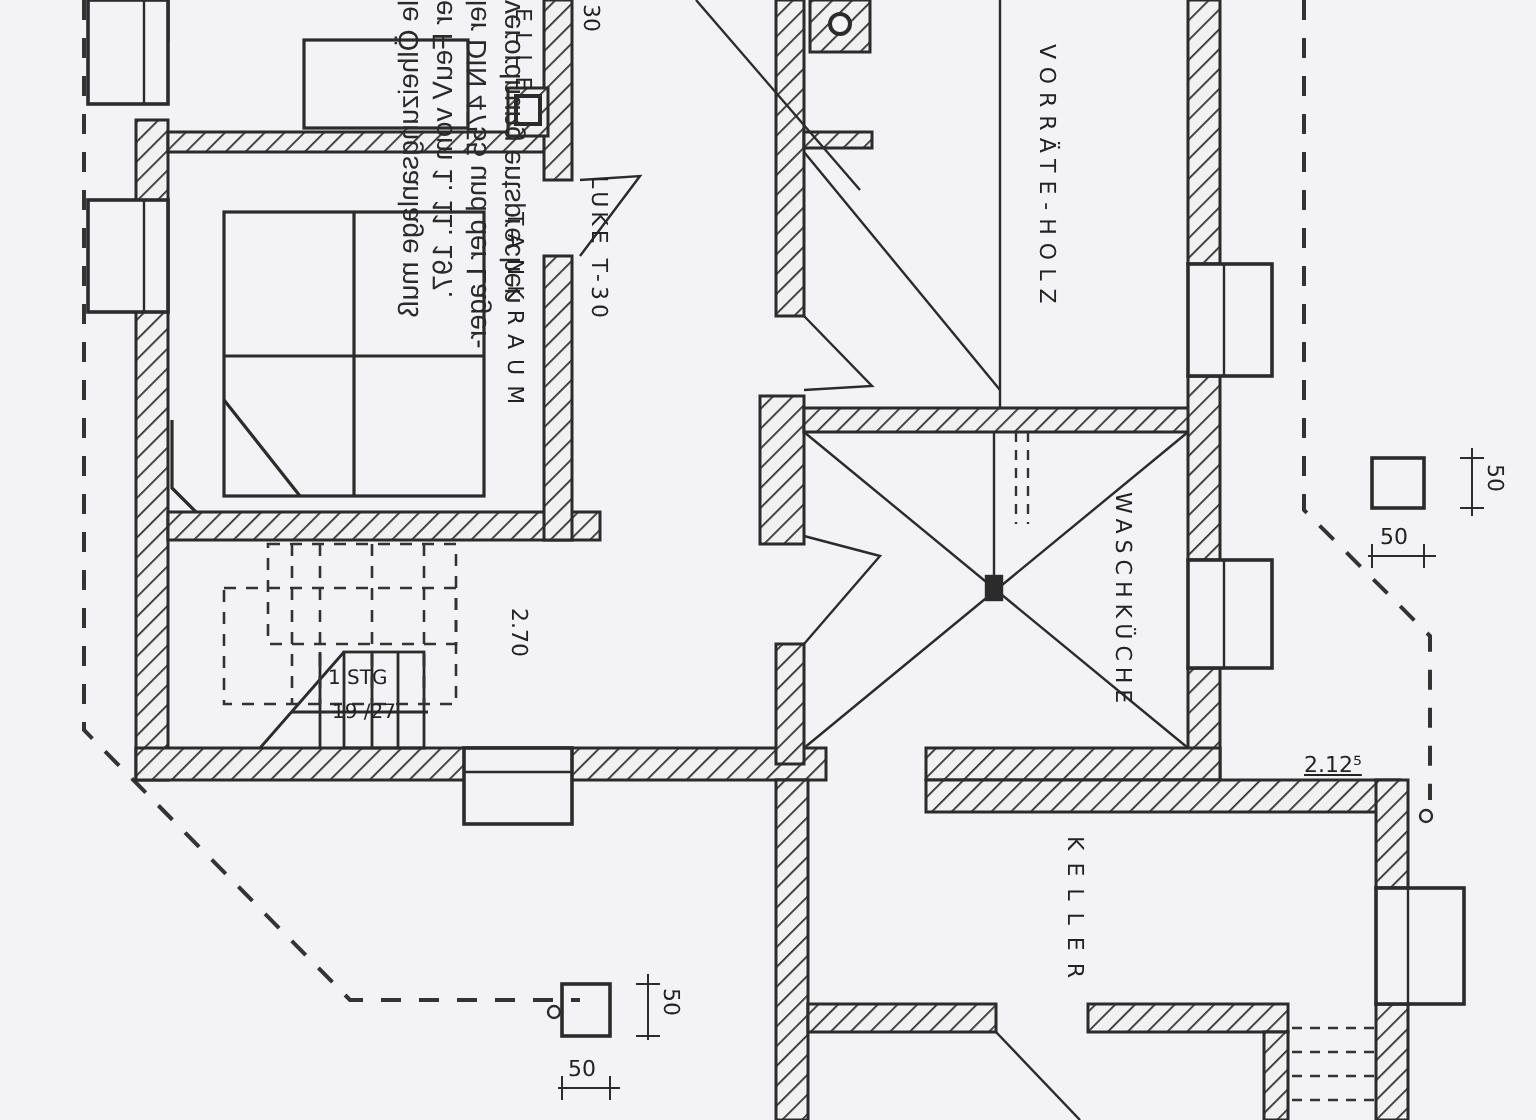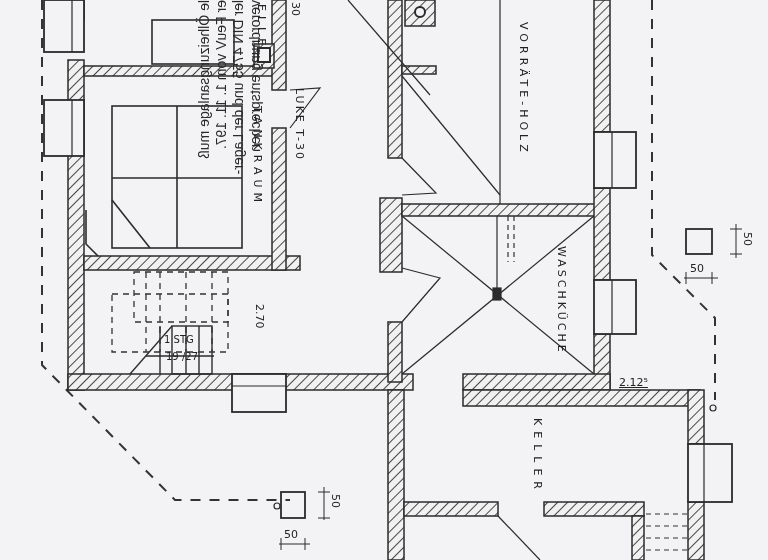--- a/index.html
+++ b/index.html
@@ -180,17 +180,17 @@
 <div class="lbl" style="left:264px; top:106px;">TANKRAUM</div>
 <div class="lbl" style="left:530px; top:22px; letter-spacing:4px;">VORRÄTE-HOLZ</div>
 <div class="lbl" style="left:568px; top:246px; letter-spacing:3px;">WASCHKÜCHE</div>
 <div class="lbl" style="left:544px; top:418px; letter-spacing:6px;">KELLER</div>
 
 <div class="lbl" style="left:306px; top:88px; letter-spacing:2px;">LUKE T-30</div>
 <div class="dim dimv" style="left:302px; top:2px;">30</div>
 <div class="dim" style="left:164px; top:334px; font-size:10px;">1 STG</div>
 <div class="dim" style="left:166px; top:351px; font-size:10px;">19 /27</div>
 <div class="dim dimv" style="left:266px; top:304px;">2.70</div>
-<div class="dim" style="left:619px; top:376px;text-decoration:underline;">2.12⁵</div>
+<div class="dim" style="left:652px; top:376px;text-decoration:underline;">2.12⁵</div>
 <div class="dim dimv" style="left:754px; top:232px;">50</div>
 <div class="dim" style="left:690px; top:262px;">50</div>
 <div class="dim dimv" style="left:342px; top:494px;">50</div>
 <div class="dim" style="left:284px; top:528px;">50</div>
 
 </body></html>

